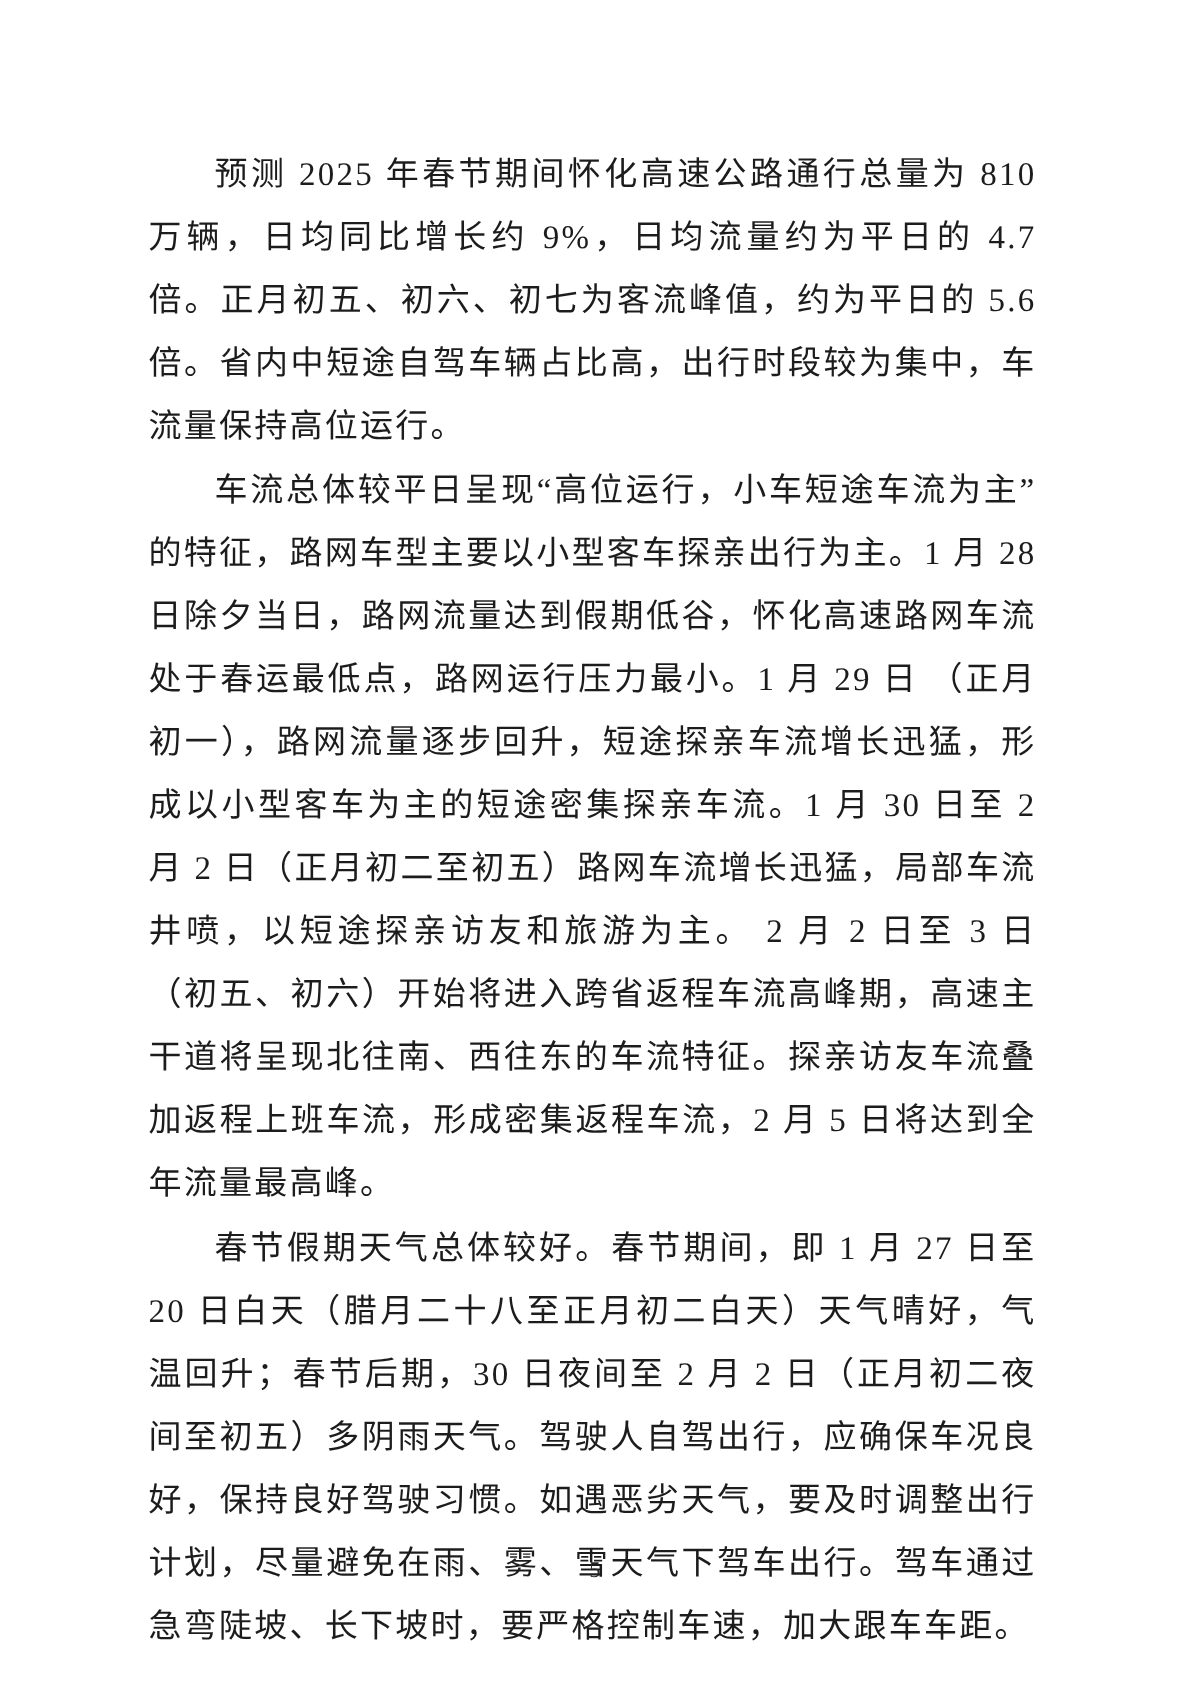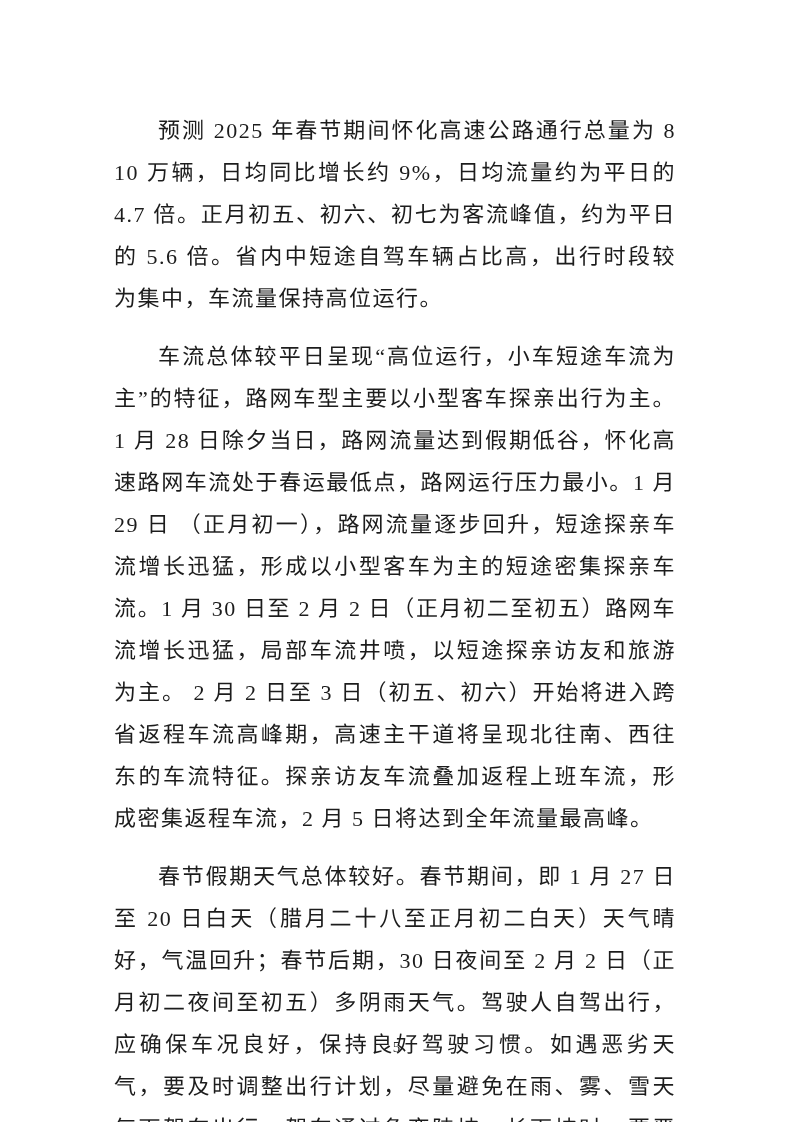--- a/index.html
+++ b/index.html
@@ -22,21 +22,21 @@
     width: 594px;
     color: #1c1c1c;
     font-size: 22px;
     line-height: 42px;
     letter-spacing: 1.5px;
     text-align: justify;
     text-justify: inter-character;
     word-break: break-all;
   }
   .doc-content p {
-    margin: 16px;
+    margin: 1px;
     padding: 0;
     text-indent: 2em;
   }
   .doc-footer {
     position: absolute;
     left: 0;
     top: 1038px;
     width: 100%;
     text-align: center;
   }

